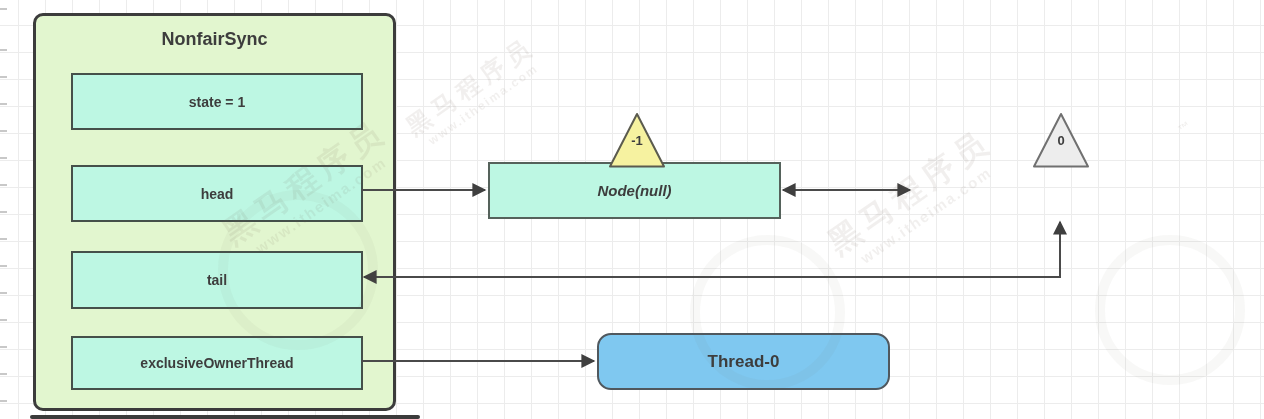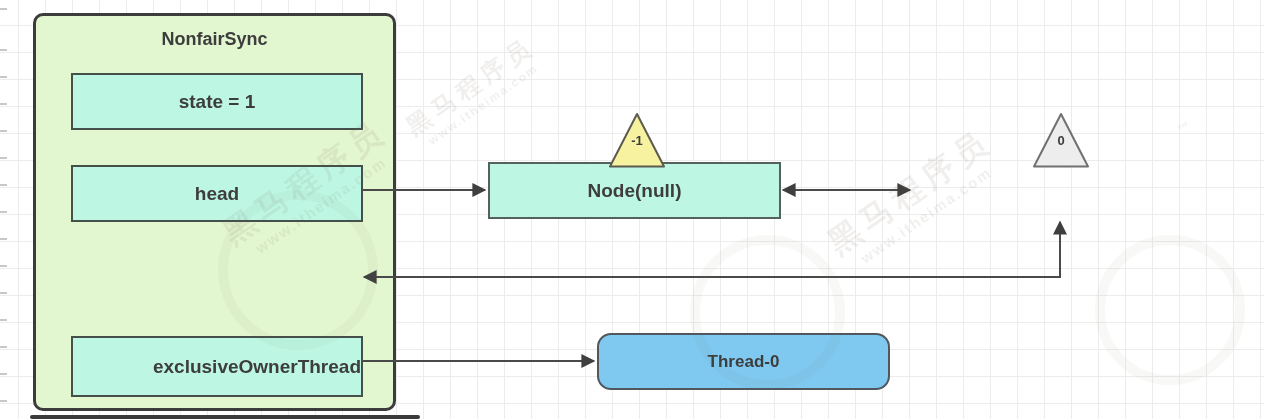--- a/index.html
+++ b/index.html
@@ -20,22 +20,22 @@
     font-weight:bold; color:#3d3d3d; z-index:2;
   }
   .sync {
     background:#e2f6cf; border:3px solid #3c3c3c; border-radius:10px;
     display:block; z-index:1;padding-left:16px;
   }
   .sync-title {
     position:absolute; top:13px; left:0; width:100%;
     text-align:center; font-size:18px; font-weight:bold;
   }
-  .field { background:#bdf7e3; border:2px solid #45504a; font-size:19px; }
-  .node-cyan { background:#bdf7e3; border:2px solid #55625b; font-size:19px; }
+  .field { background:#bdf7e3; border:2px solid #45504a; font-size:14px; }
+  .node-cyan { background:#bdf7e3; border:2px solid #55625b; font-size:15px;font-style:italic; }
   .node-gray { background:#e6e6e6; border:2px solid #6f6f6f; font-size:17px; }
   .node-blue { background:#7fc8f0; border:2px solid #50585e; font-size:17px; }
   .badge-label {
     position:absolute; width:40px; text-align:center;
     font-size:13px; font-weight:bold; color:#3d3d3d; z-index:6;
   }
   .edges { position:absolute; left:0; top:0; z-index:5; pointer-events:none; }
   .wm-layer { position:absolute; left:0; top:0; width:100%; height:100%; z-index:7; pointer-events:none; }
   .wm {
     position:absolute; transform:rotate(-35deg);
@@ -68,21 +68,24 @@
   <div class="bottom-strip"></div>
 
   <div class="box sync" style="left:33px; top:13px; width:363px; height:398px;">
     <div class="sync-title">NonfairSync</div>
     <div class="box field" style="left:35px; top:57px; width:292px; height:57px;">
       <span>state = 1</span>
     </div>
     <div class="box field" style="left:35px; top:149px; width:292px; height:57px;">
       <span>head</span>
     </div>
-    <div class="box field" style="left:35px; top:320px; width:292px; height:61px;justify-content:flex-end;">
+    <div class="box field" style="left:35px; top:235px; width:292px; height:58px;">
+      <span>tail</span>
+    </div>
+    <div class="box field" style="left:35px; top:320px; width:292px; height:54px;">
       <span>exclusiveOwnerThread</span>
     </div>
   </div>
 
   <div class="box node-cyan" style="left:488px; top:162px; width:293px; height:57px;">
     <span>Node(null)</span>
   </div>
 
 
   <div class="box node-blue" style="left:597px; top:333px; width:293px; height:57px;border-radius:14px;">

